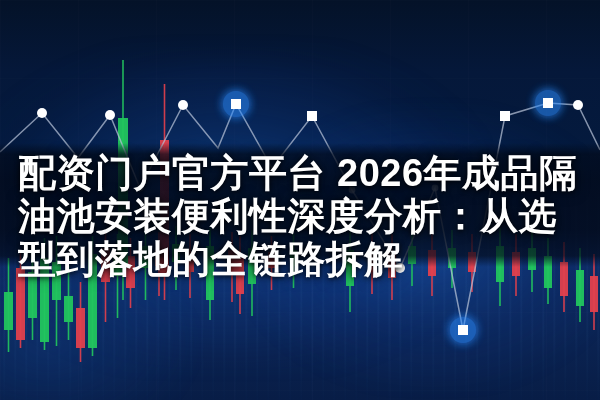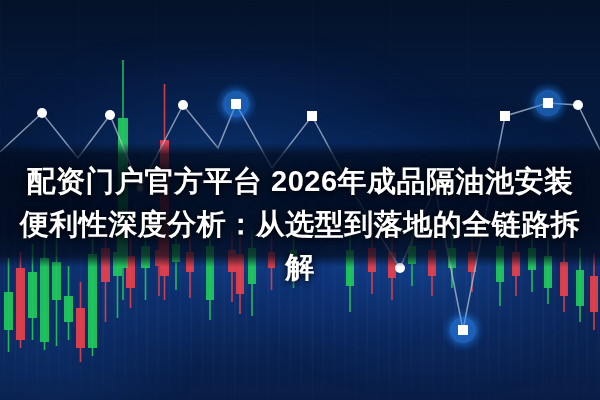--- a/index.html
+++ b/index.html
@@ -122,25 +122,24 @@
         rgba(2,10,26,0.84) 30%,
         rgba(2,10,26,0.84) 70%,
         rgba(2,10,26,0.70) 91%,
         rgba(2,10,26,0.00) 100%);
   }
 
   
   .headline {
     position: absolute;
     left: 0; right: 0;
-    top: 160px;
+    top: 152px;
     padding: 0 18px;
-    text-align: center;
     color: #ffffff;
-    font-size: 29px;
+    font-size: 38px;
     font-weight: bold;
     line-height: 43px;
     letter-spacing: 0.5px;
     text-shadow: 0 1px 5px rgba(0,0,0,0.85), 0 0 14px rgba(0,0,0,0.6);
     white-space: pre-wrap;
   }
 </style>
 </head>
 <body>
 

